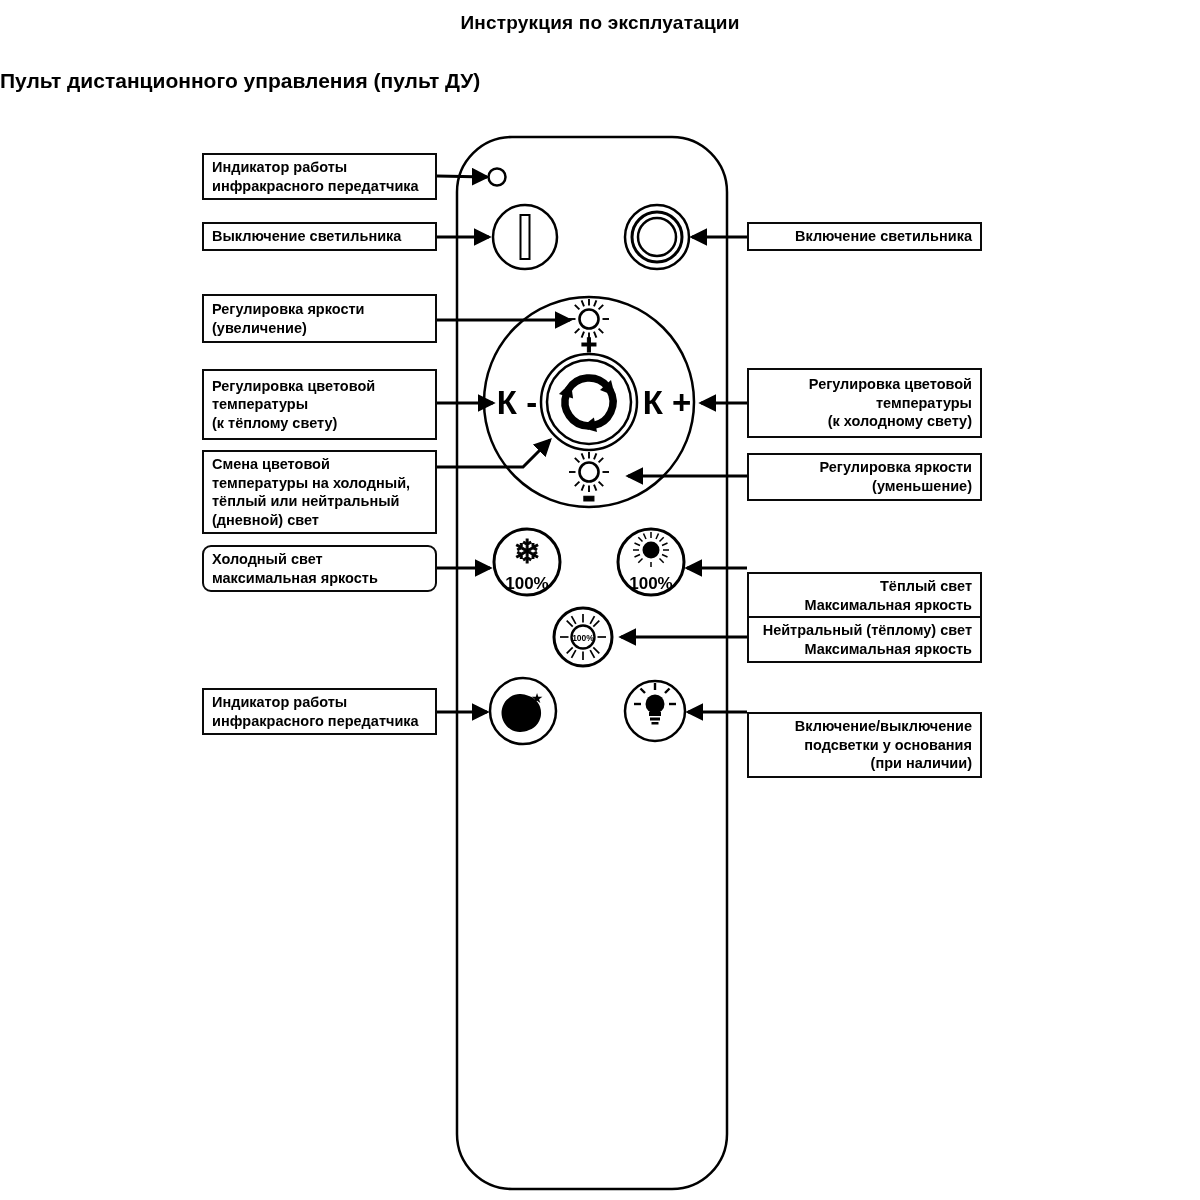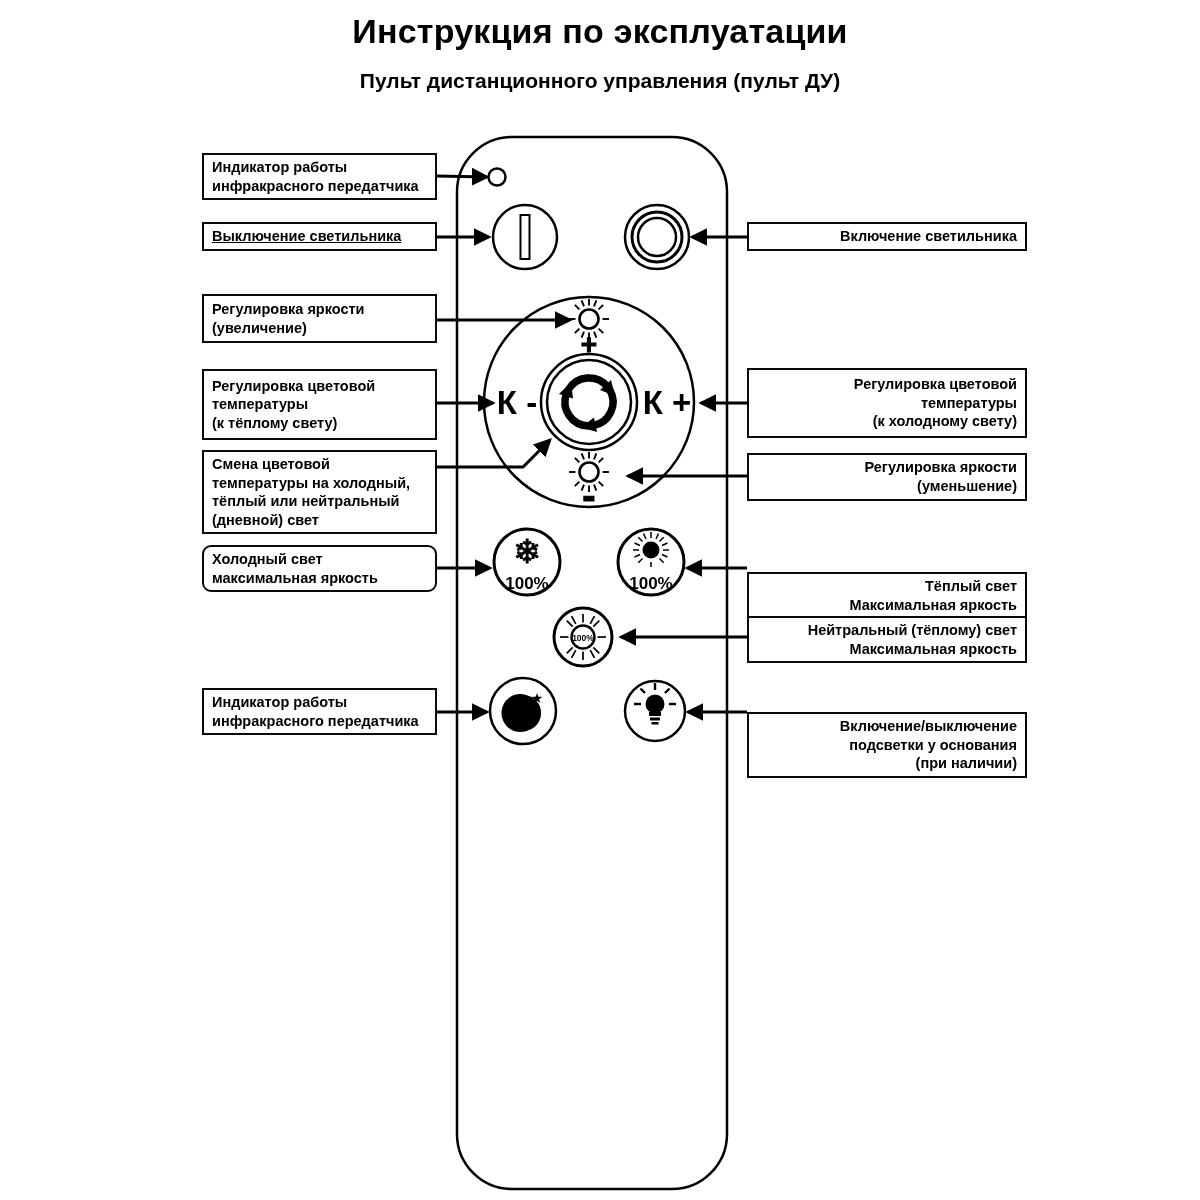--- a/index.html
+++ b/index.html
@@ -1,26 +1,26 @@
 <!DOCTYPE html>
 <html><head>
 <meta charset="utf-8">
 <style>
   html,body{margin:0;padding:0;background:#fff;}
   .page{position:relative;width:1200px;height:1200px;background:#fff;overflow:hidden;
         font-family:"Liberation Sans","DejaVu Sans",sans-serif;color:#000;}
   .title{position:absolute;top:12px;left:0;width:1200px;text-align:center;
-         font-size:34px;font-weight:bold;letter-spacing:.2px;}
-  .subtitle{position:absolute;top:69px;left:0;width:1200px;text-align:center;
+         font-size:19px;font-weight:bold;letter-spacing:.2px;}
+  .subtitle{position:absolute;top:69px;left:0;width:1200px;text-align:left;
             font-size:21px;font-weight:bold;}
   .label-box{position:absolute;box-sizing:border-box;border:2.5px solid #0a0a0a;
              background:#fff;display:flex;align-items:center;padding:3px 8px;
              font-size:14.5px;font-weight:bold;line-height:1.28;white-space:pre-line;}
   .label-left{left:202px;width:235px;text-align:left;}
-  .label-right{left:747px;width:280px;text-align:right;justify-content:flex-end;}
+  .label-right{left:747px;width:235px;text-align:right;justify-content:flex-end;}
   svg{position:absolute;left:0;top:0;}
   svg text{font-family:"Liberation Sans","DejaVu Sans",sans-serif;font-weight:bold;fill:#000;}
 </style>
 </head>
 <body>
 
 <div class="page">
 
   <div class="title">Инструкция по эксплуатации</div>
   <div class="subtitle">Пульт дистанционного управления (пульт ДУ)</div>
@@ -174,21 +174,21 @@
       <line x1="747" y1="403" x2="701" y2="403" marker-end="url(#ah)"></line>
       <line x1="747" y1="476" x2="628" y2="476" marker-end="url(#ah)"></line>
       <line x1="747" y1="568" x2="687" y2="568" marker-end="url(#ah)"></line>
       <line x1="747" y1="637" x2="621" y2="637" marker-end="url(#ah)"></line>
       <line x1="747" y1="712" x2="688" y2="712" marker-end="url(#ah)"></line>
     </g>
   </svg>
 
   <div class="label-box label-left" style="top:153px;min-height:43px;">Индикатор работы
 инфракрасного передатчика</div>
-  <div class="label-box label-left" style="top:222px;min-height:29px;text-decoration:underline;">Выключение светильника</div>
+  <div class="label-box label-left" style="top:222px;min-height:29px;">Выключение светильника</div>
   <div class="label-box label-left" style="top:294px;min-height:49px;">Регулировка яркости
 (увеличение)</div>
   <div class="label-box label-left" style="top:369px;min-height:71px;">Регулировка цветовой
 температуры
 (к тёплому свету)</div>
   <div class="label-box label-left" style="top:450px;min-height:84px;">Смена цветовой
 температуры на холодный,
 тёплый или нейтральный
 (дневной) свет</div>
   <div class="label-box label-left" style="top:545px;min-height:47px;border-radius:9px;">Холодный свет

